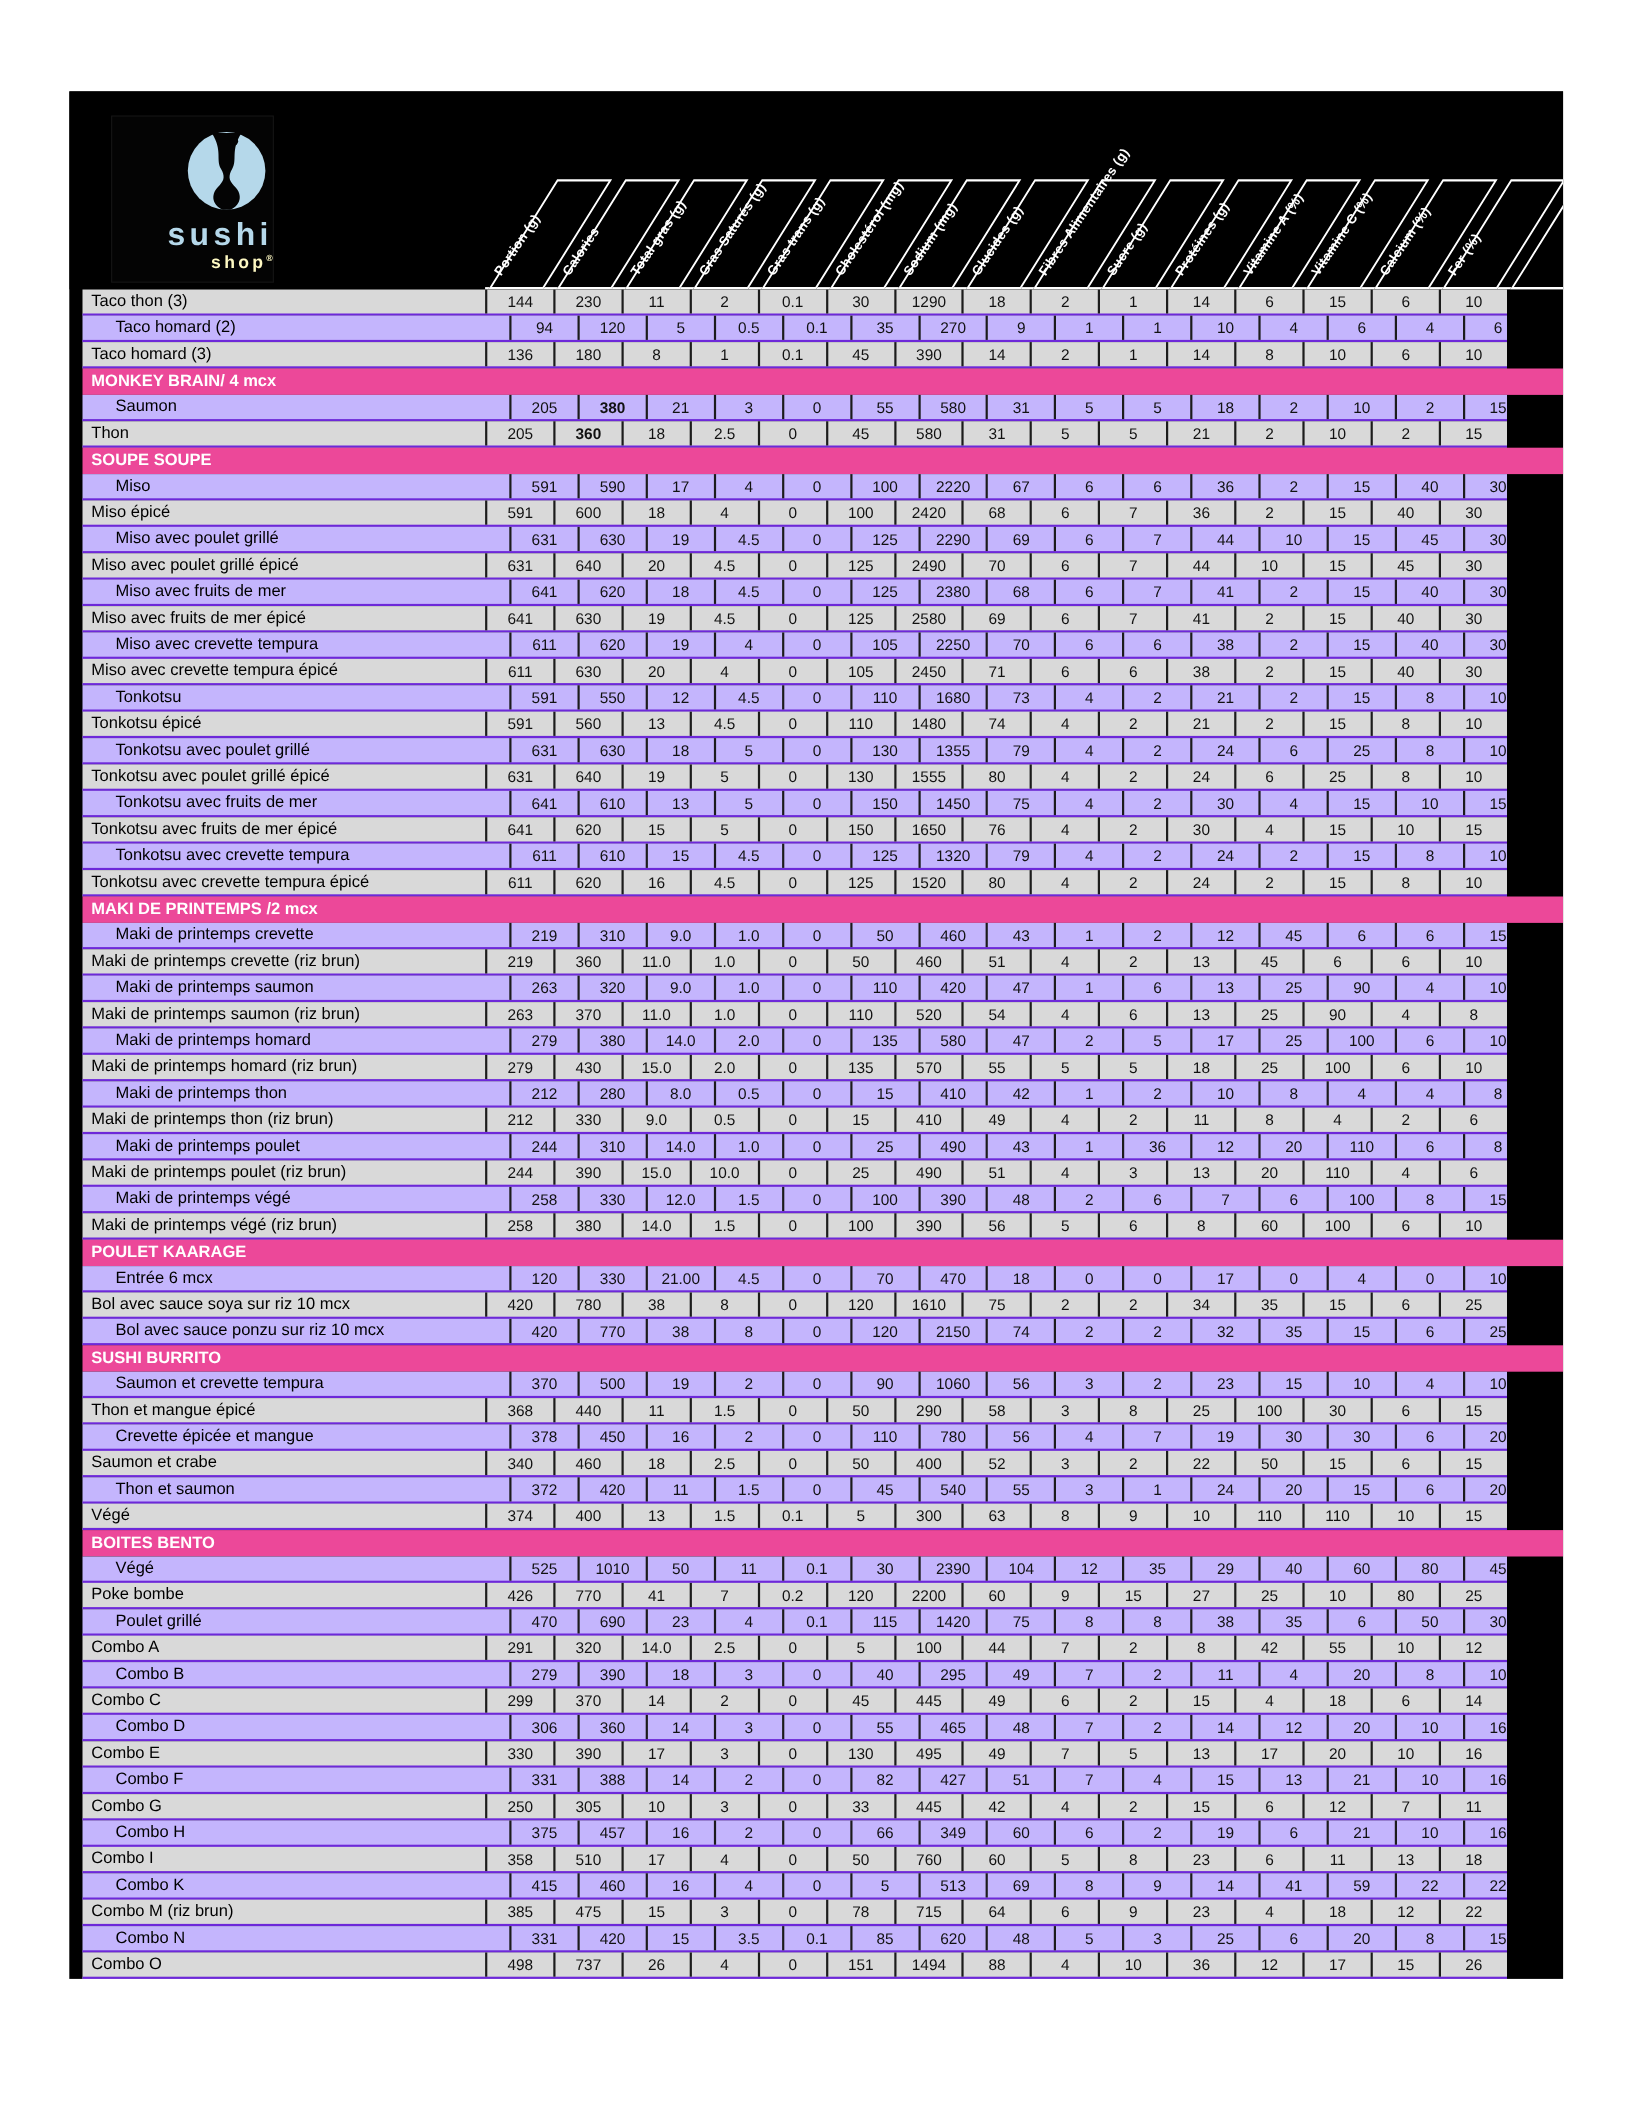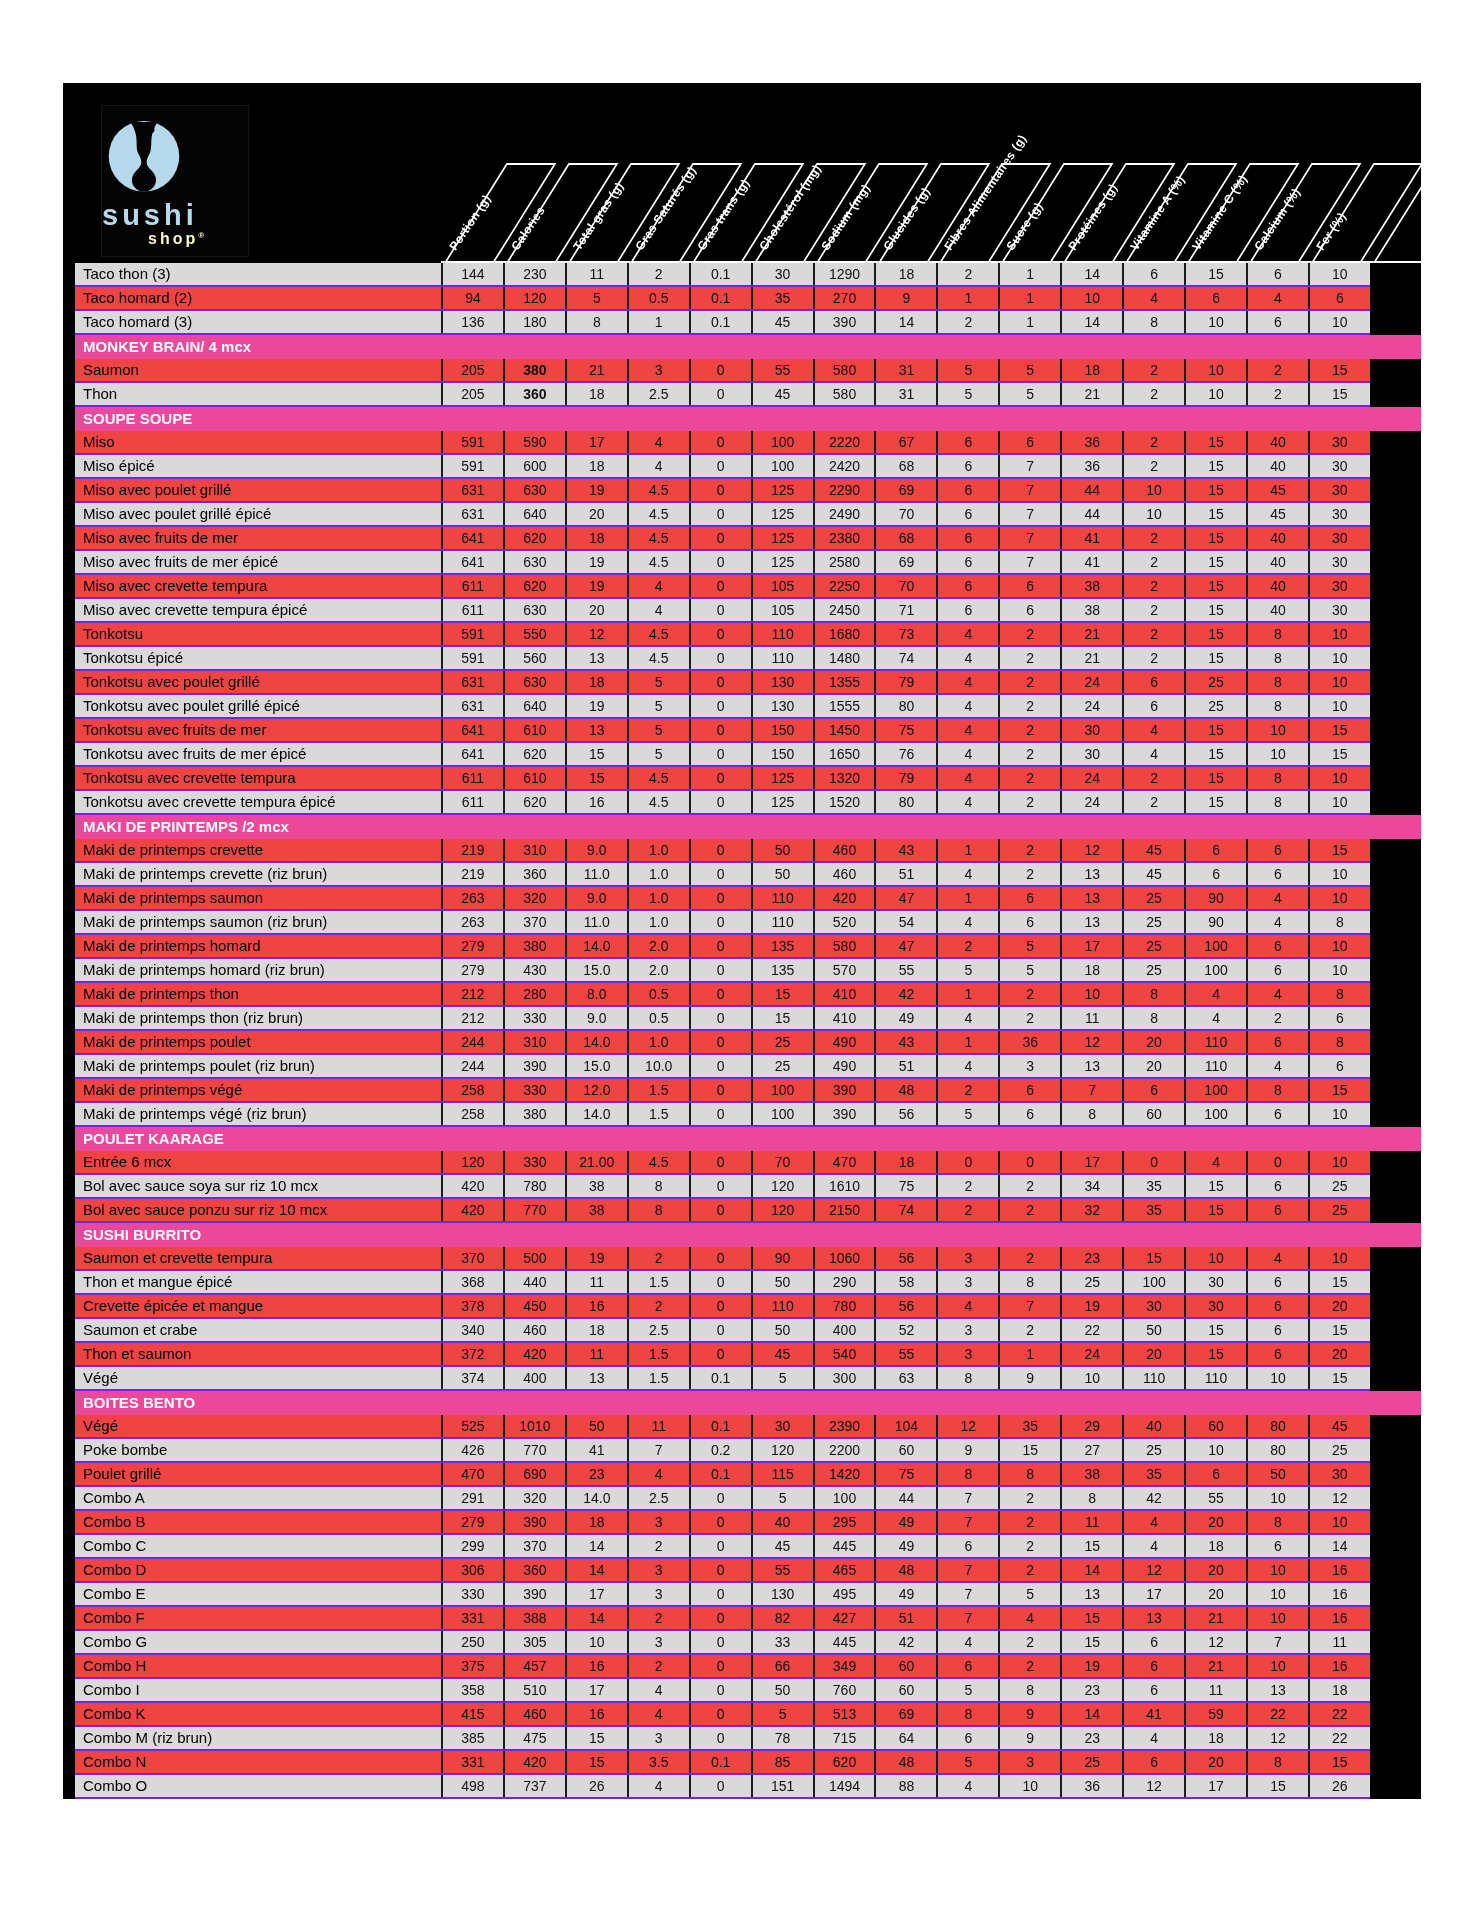--- a/index.html
+++ b/index.html
@@ -9,21 +9,21 @@
   }
   .table-block {
     position:absolute; left:63px; top:83px; width:1358px;
     background:#000; overflow:hidden;
   }
   
   .hdr { position:relative; height:180px; background:#000; }
   .logo-box {
     position:absolute; left:38px; top:22px; width:148px; height:152px;
     background:#040404; border:1px solid #151515; box-sizing:border-box;
-    display:flex; flex-direction:column; align-items:flex-start; justify-content:center;
+    display:flex; flex-direction:column; align-items:flex-end; justify-content:center;
   }
   .logo-box svg { display:block; }
   .brand-top {
     color:#b5d8ea; font-size:29px; font-weight:bold; letter-spacing:4px;
     line-height:26px; margin-top:2px;
   }
   .brand-bottom {
     color:#fef9c3; font-size:16px; font-weight:bold; letter-spacing:3px;
     line-height:15px; margin-left:46px;
   }
@@ -39,21 +39,21 @@
     transform:rotate(-56deg); transform-origin:0 100%;
   }
   .topline { position:absolute; bottom:0; left:378px; right:0; height:2px; background:#fff; }
   
   .rows { width:1295px; margin-left:12px; }
   .row {
     display:grid; grid-template-columns:366px repeat(15, 61.93px);
     height:24px; box-sizing:border-box; border-bottom:2px solid #6d28d9;
   }
   .row.gray  { background:#d9d9d9; }
-  .row.white { background:#ef4444; }
+  .row.white { background:#c4b5fd;padding-left:22px; }
   .name-cell {
     font-size:15px; line-height:22px; color:#000; padding-left:8px;
     overflow:hidden; white-space:nowrap;
   }
   .cell {
     border-left:2px solid #1c1c1c; text-align:center; font-size:14px;
     line-height:22px; color:#111; overflow:hidden;
   }
   .cell.bold { font-weight:bold; }
   .section-row {

